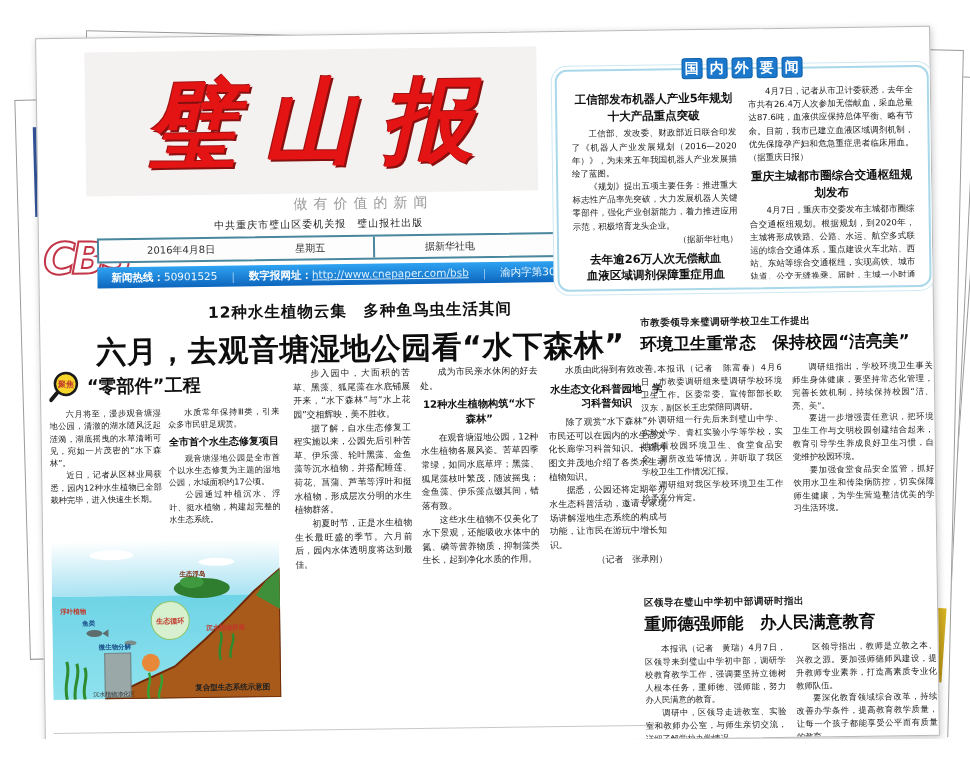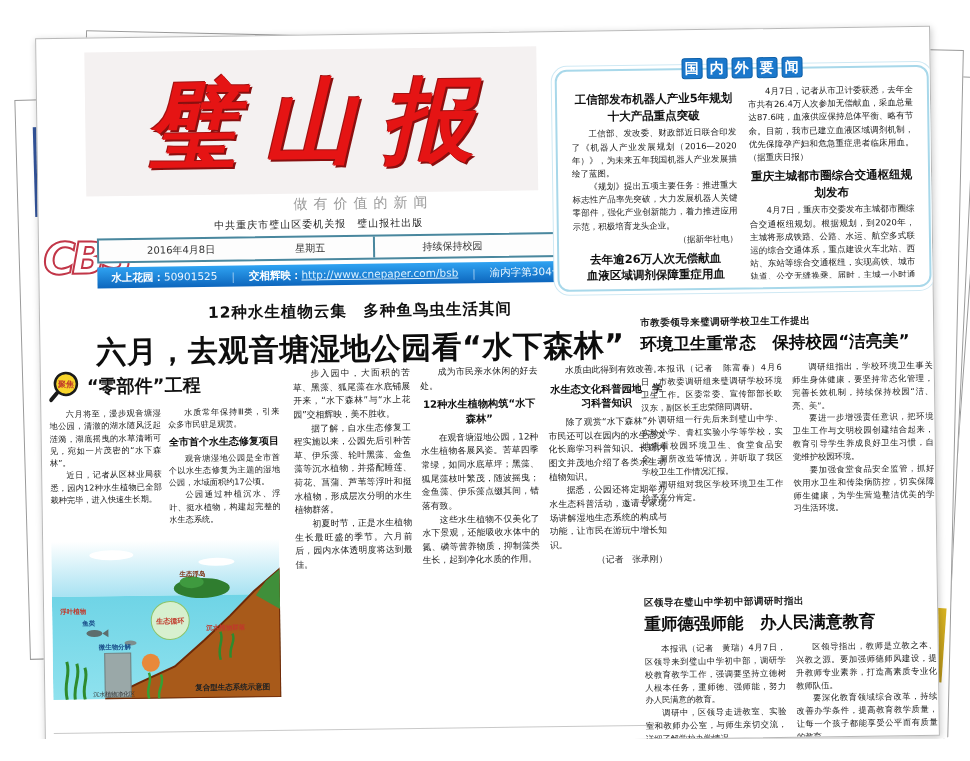--- a/index.html
+++ b/index.html
@@ -113,37 +113,37 @@
     <div class="mast-slogan">做有价值的新闻</div>
     <div class="mast-pub">中共重庆市璧山区委机关报　璧山报社出版</div>
     <div class="logo">CBS</div>
 
     <div class="infobar">
       <div class="infocell">
         <span>2016年4月8日</span>
         <span>星期五</span>
       </div>
       <div class="infocell">
-        <span>持续保持校园</span>
+        <span>据新华社电</span>
         <span>三月初二</span>
       </div>
       <div class="infocell">
         <span>今日天气</span>
         <span>阴转多云</span>
         <span>14-23℃</span>
       </div>
     </div>
 
     <div class="bluebar">
       <span>
-        <span class="lbl">水上花园：</span><span>50901525</span>
+        <span class="lbl">新闻热线：</span><span>50901525</span>
       </span>
       <span class="sep">|</span>
       <span>
-        <span class="lbl">交相辉映：</span><span class="url">http://www.cnepaper.com/bsb</span>
+        <span class="lbl">数字报网址：</span><span class="url">http://www.cnepaper.com/bsb</span>
       </span>
       <span class="sep">|</span>
       <span>渝内字第304号</span>
       <span>总第2942期</span>
     </div>
 
     <div class="newsbox">
       <div class="nb-title">
         <span class="nb-char">国</span>
         <span class="nb-char">内</span>

